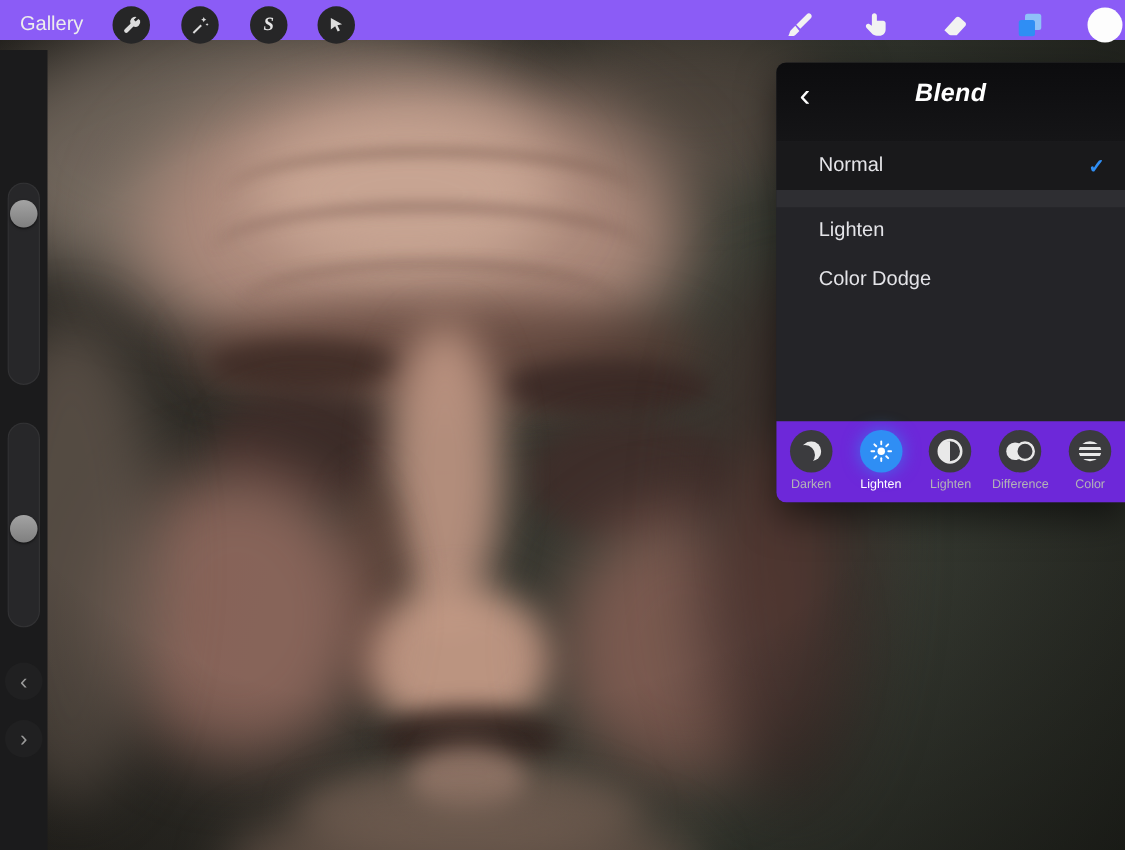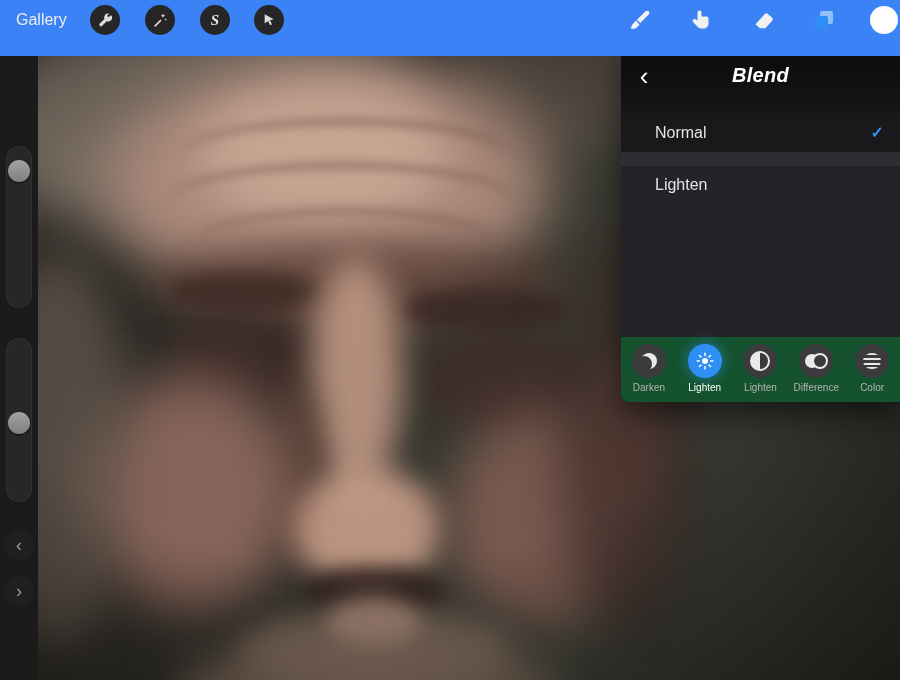--- a/index.html
+++ b/index.html
@@ -30,21 +30,21 @@
   .b-cheekR{left:448px;top:408px;width:205px;height:220px;background:rgba(134,95,85,.85);filter:blur(26px);}
   .b-ear{left:588px;top:348px;width:72px;height:165px;background:rgba(130,86,73,.8);filter:blur(15px);}
   .b-sideshadow{left:558px;top:215px;width:145px;height:430px;background:rgba(58,42,38,.7);filter:blur(26px);}
   .b-hairsideL{left:-15px;top:255px;width:145px;height:390px;background:rgba(103,90,80,.7);filter:blur(22px);}
   .b-mustache{left:238px;top:608px;width:275px;height:85px;background:rgba(121,101,88,.85);filter:blur(14px);}
   .b-philtrum{left:328px;top:598px;width:92px;height:52px;background:rgba(182,146,128,.7);filter:blur(10px);}
   .b-chin{left:180px;top:640px;width:380px;height:110px;background:rgba(140,115,100,.8);filter:blur(20px);}
   .vignette{position:absolute;inset:0;background:radial-gradient(ellipse at 40% 48%,rgba(0,0,0,0) 48%,rgba(8,8,6,.55) 100%);}
 
   
-  .topbar{position:absolute;left:0;top:0;width:900px;height:56px;background:#3b82f6;z-index:30;}
+  .topbar{position:absolute;left:0;top:0;width:900px;height:32px;background:#8b5cf6;z-index:30;}
   .gallery{position:absolute;left:16px;top:0;height:40px;line-height:40px;color:#ededed;font-size:16px;cursor:default;}
   .circbtn{position:absolute;top:5px;width:30px;height:30px;border-radius:50%;background:#262627;border:none;
     display:flex;align-items:center;justify-content:center;padding:0;}
   .circbtn svg{width:16px;height:16px;display:block;}
   .cb1{left:90px;} .cb2{left:145px;} .cb3{left:200px;} .cb4{left:254px;}
   .sel-glyph{font-family:"Liberation Serif",serif;font-style:italic;font-weight:bold;font-size:15px;color:#e6e6e6;line-height:1;}
   .toolbtn{position:absolute;top:5px;width:30px;height:30px;background:transparent;border:none;padding:0;
     display:flex;align-items:center;justify-content:center;}
   .toolbtn svg{width:24px;height:24px;display:block;}
   .tb-brush{left:625px;} .tb-smudge{left:686px;} .tb-eraser{left:749px;} .tb-layers{left:809px;}
@@ -71,21 +71,21 @@
   .backbtn{position:absolute;left:8px;top:11px;width:30px;height:30px;background:transparent;border:none;
     color:#fff;font-size:26px;line-height:26px;padding:0;}
   .p-title{flex:1;text-align:center;color:#fff;font-size:20px;font-weight:bold;font-style:italic;letter-spacing:.3px;}
   .row-normal{height:39px;background:#19191b;display:flex;align-items:center;justify-content:space-between;
     padding:0 16px 0 34px;box-sizing:border-box;}
   .mode-label{color:#e4e4e8;font-size:16px;}
   .check{color:#2f8ef4;font-size:16px;font-weight:bold;}
   .p-sep{height:14px;background:#2e2e32;}
   .modes{height:171px;background:#242428;display:flex;flex-direction:column;}
   .mode-row{height:38.5px;display:flex;align-items:center;padding-left:34px;box-sizing:border-box;}
-  .catbar{height:65px;background:#14532d;display:flex;justify-content:space-around;align-items:flex-start;}
+  .catbar{height:65px;background:#6d28d9;display:flex;justify-content:space-around;align-items:flex-start;}
   .cat{display:flex;flex-direction:column;align-items:center;width:55px;padding-top:7px;background:transparent;border:none;}
   .cat-circle{width:34px;height:34px;border-radius:50%;background:#3b3b3e;display:flex;align-items:center;justify-content:center;}
   .cat.selected .cat-circle{background:#2f8ef4;box-shadow:0 0 14px rgba(47,142,244,.65);}
   .cat-label{margin-top:4px;font-size:10px;color:#b3b3b6;}
   .cat.selected .cat-label{color:#fff;}
   
   .moon{width:16px;height:16px;border-radius:50%;box-shadow:inset -5px 3px 0 0 #e9e9e9;}
   .sun-svg{width:18px;height:18px;display:block;}
   .contrast{width:16px;height:16px;border-radius:50%;border:2px solid #e9e9e9;
     background:linear-gradient(90deg,#e9e9e9 0 50%,transparent 50%);box-sizing:content-box;}
@@ -217,20 +217,23 @@
       <span class="mode-label">Normal</span>
       <span class="check">✓</span>
     </div>
 
     <div class="p-sep"></div>
 
     <div class="modes">
       <div class="mode-row">
         <span class="mode-label">Lighten</span>
       </div>
+      <div class="mode-row">
+        <span class="mode-label">Color Dodge</span>
+      </div>
     </div>
 
     <div class="catbar">
       <button class="cat">
         <span class="cat-circle">
             <span class="moon"></span>
           </span>
         <span class="cat-label">Darken</span>
       </button>
       <button class="cat selected">

